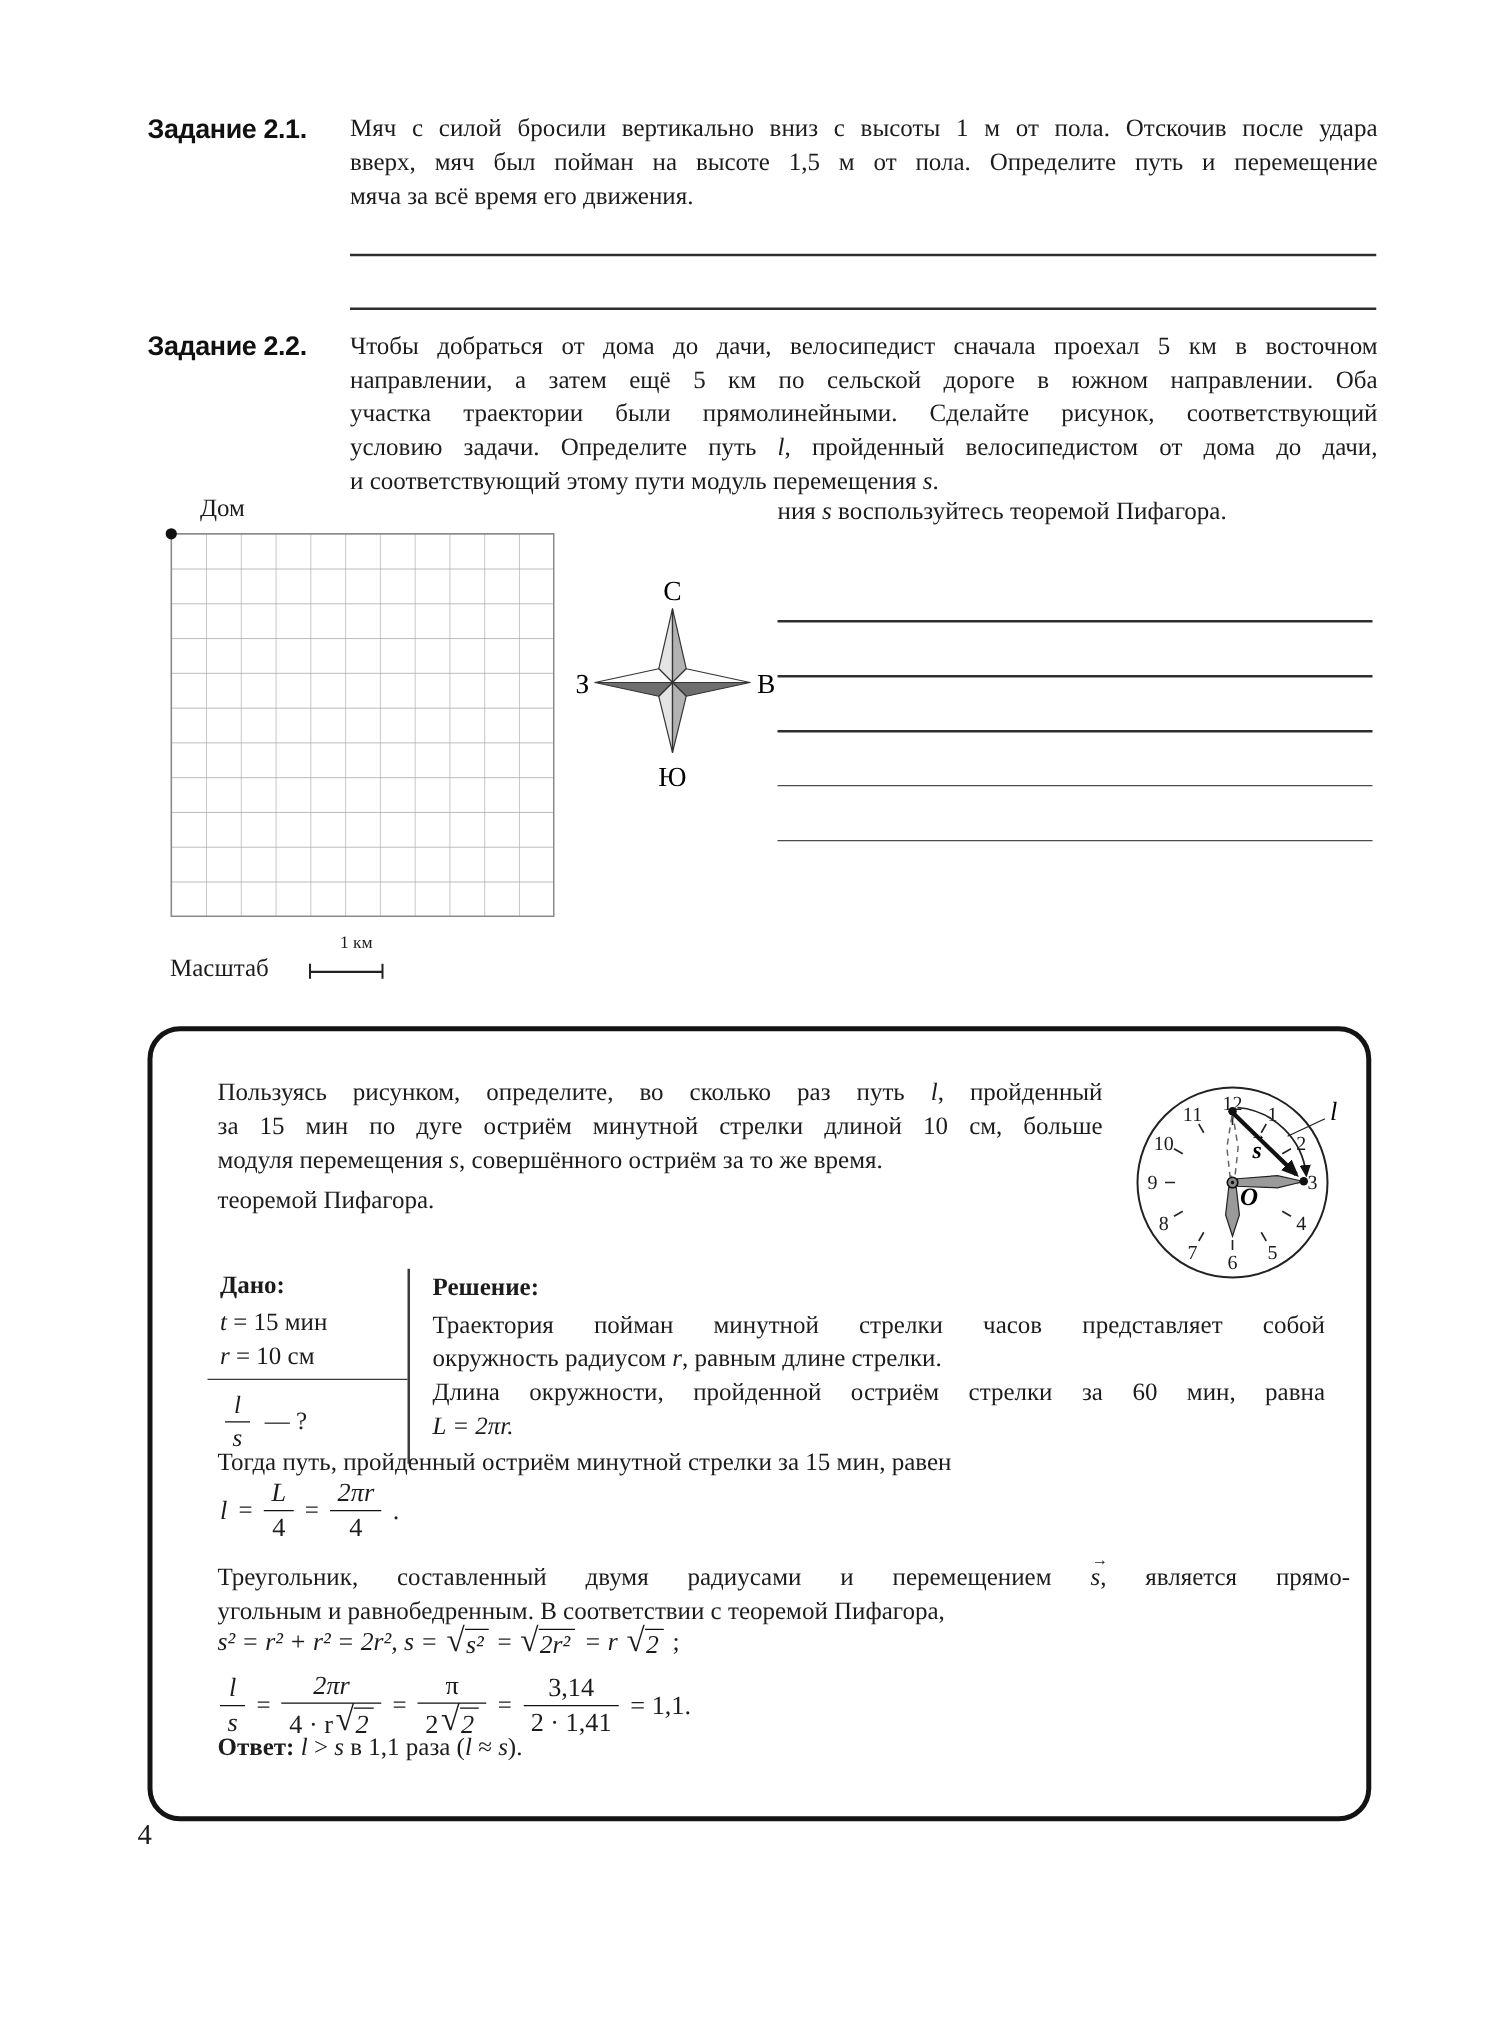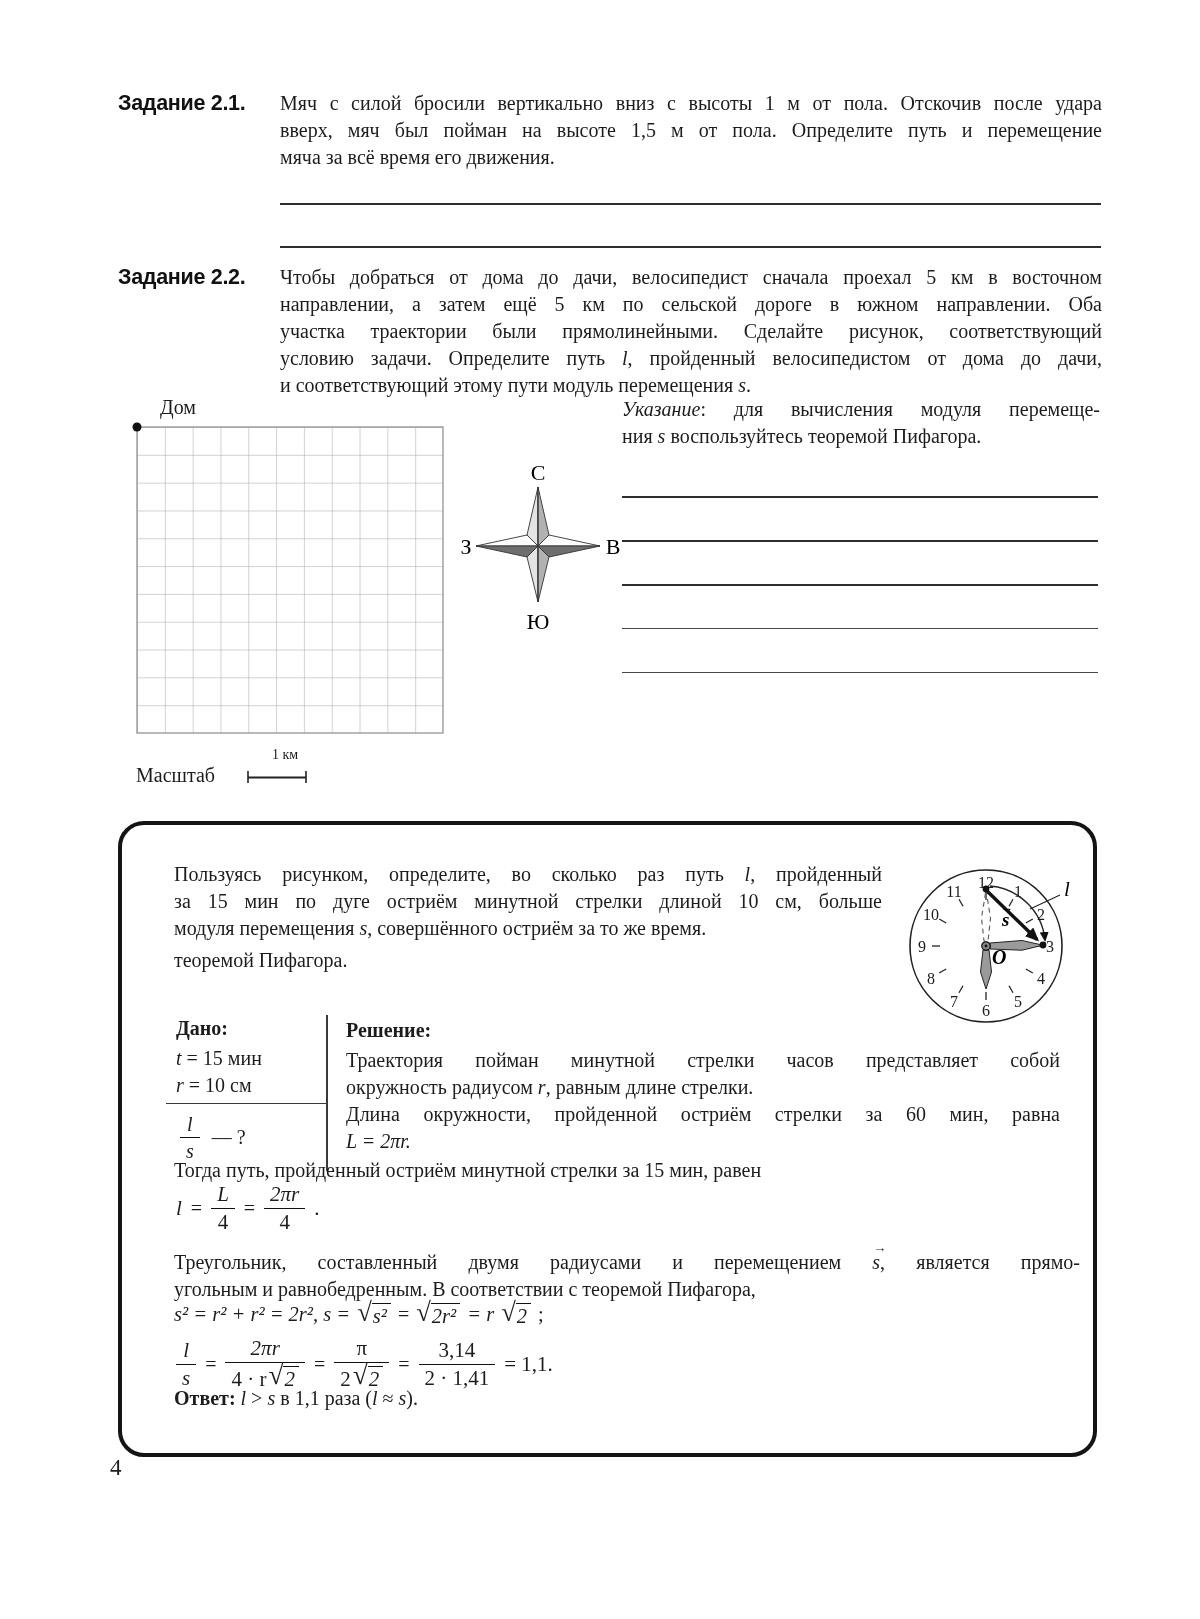--- a/index.html
+++ b/index.html
@@ -84,21 +84,20 @@
       <polygon points="24,94 75,105 86,94" fill="#6e6e6e"></polygon>
       <line x1="86" y1="35" x2="86" y2="150" stroke="#333" stroke-width="1"></line>
     </g>
     <text x="86" y="28" font-size="22" text-anchor="middle">С</text>
     <text x="86" y="177" font-size="22" text-anchor="middle">Ю</text>
     <text x="14" y="102" font-size="22" text-anchor="middle">З</text>
     <text x="161" y="102" font-size="22" text-anchor="middle">В</text>
   </svg>
 
   <div class="abs body20" style="left:622px;top:396px;width:478px;">
-    <div class="jline"><span class="lead-i">Указание</span><span>: для вычисления модуля перемеще-</span></div>
     <div><span>ния </span><span class="mvar">s</span><span> воспользуйтесь теоремой Пифагора.</span></div>
   </div>
   <div class="ans" style="left:622px;top:496px;width:476px;"></div>
   <div class="ans" style="left:622px;top:540px;width:476px;"></div>
   <div class="ans" style="left:622px;top:584px;width:476px;"></div>
   <div class="ans thin" style="left:622px;top:628px;width:476px;"></div>
   <div class="ans thin" style="left:622px;top:672px;width:476px;"></div>
 
   <div class="abs body20" style="left:136px;top:762px;">Масштаб</div>
   <div class="abs" style="left:254px;top:747px;width:62px;text-align:center;font-size:14px;">1 км</div>

